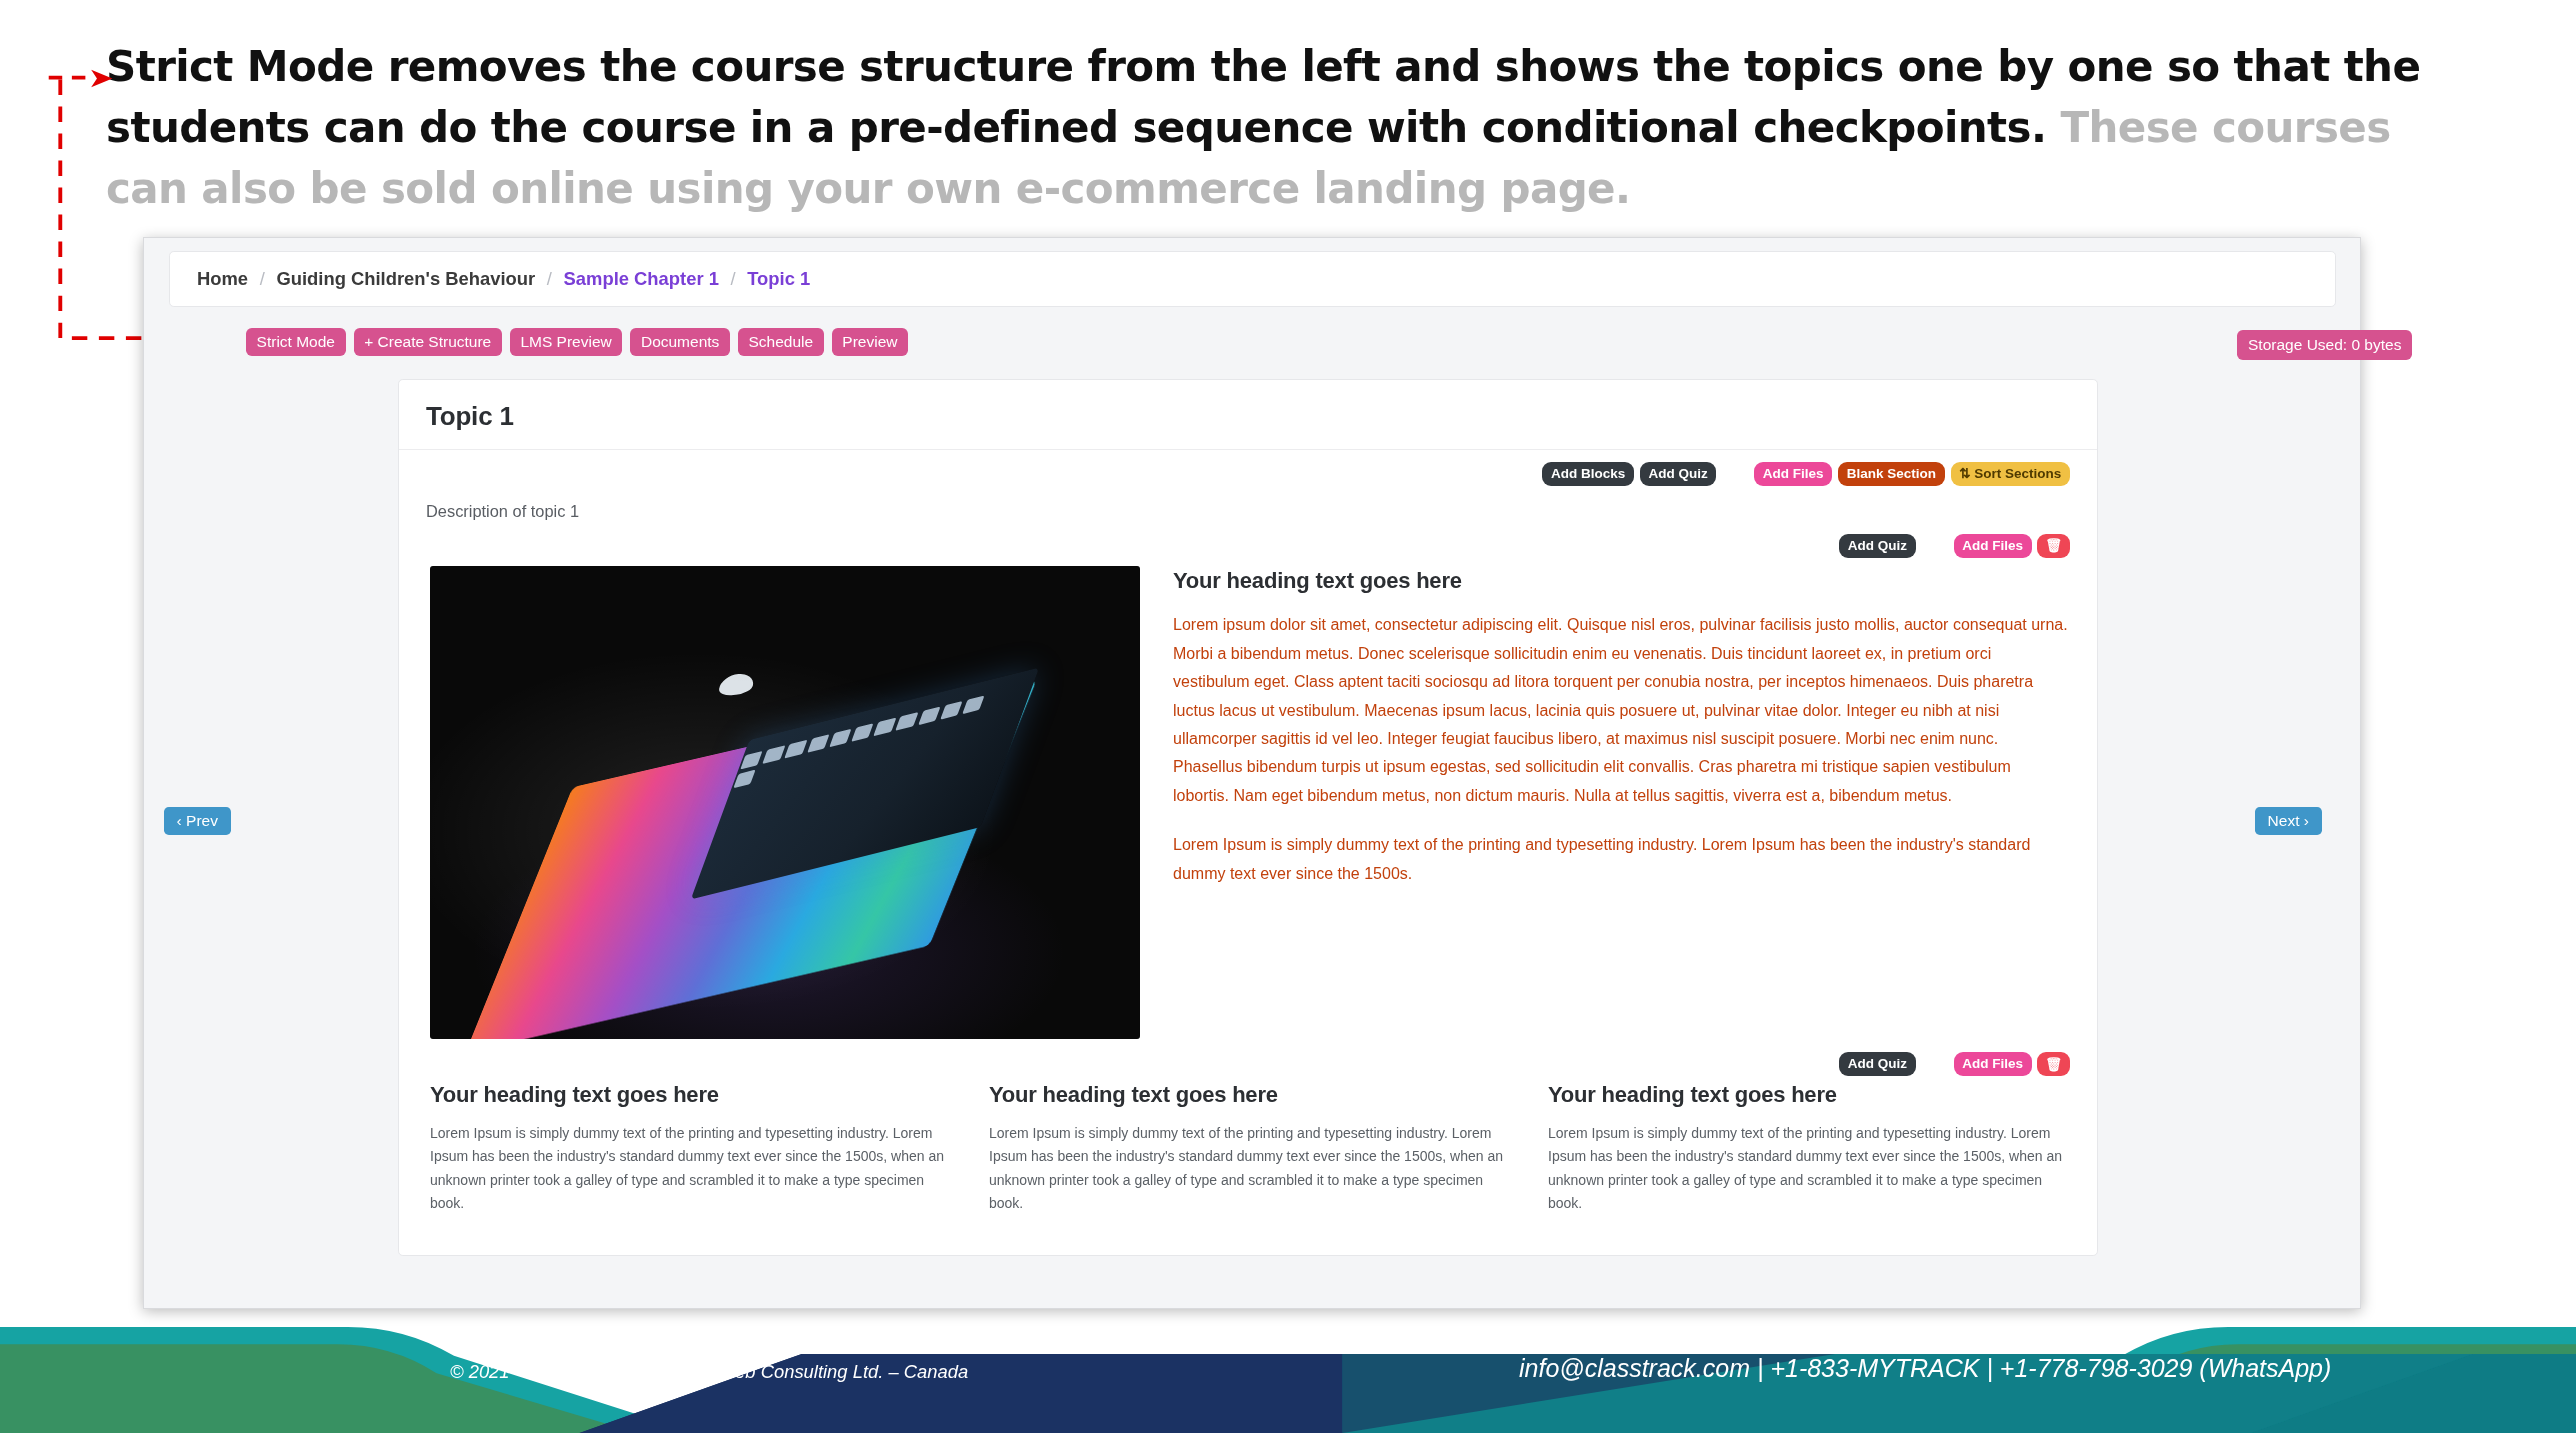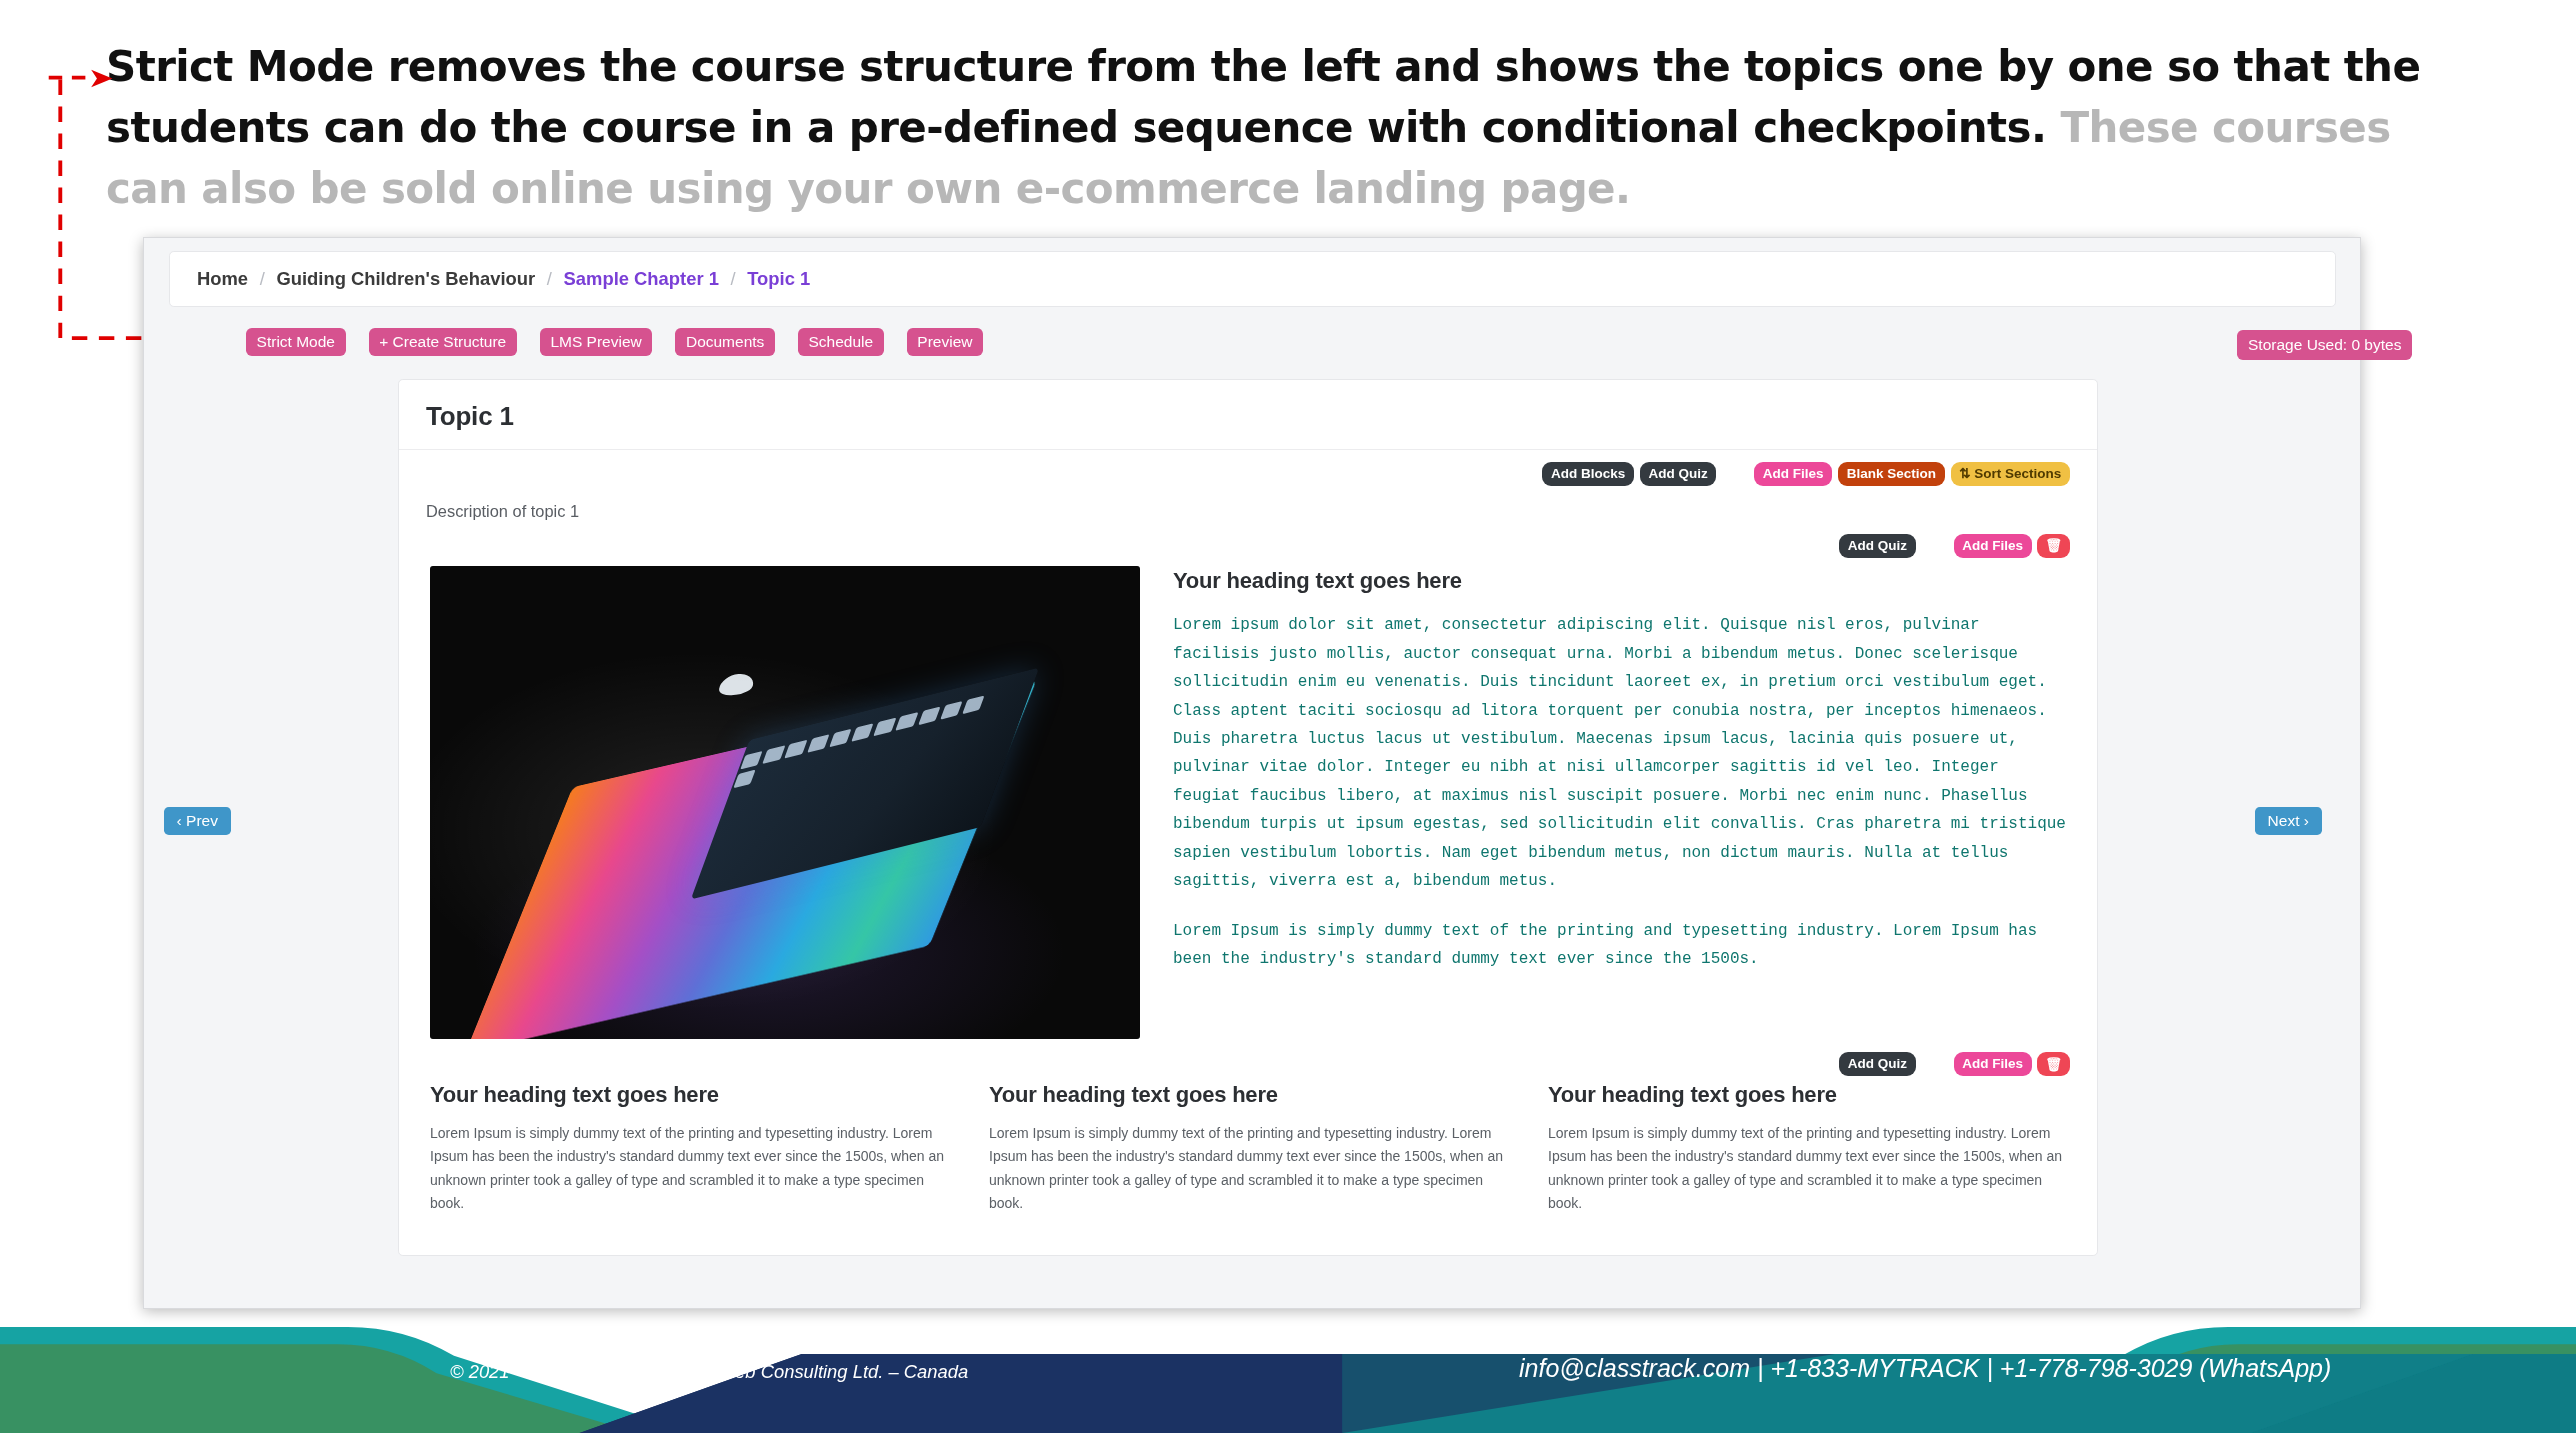--- a/index.html
+++ b/index.html
@@ -57,21 +57,21 @@
     gap: 0px;
   }
   .breadcrumb-bar .crumb { color:#3b3b3b; font-weight:600; white-space:nowrap;}
   .breadcrumb-bar .crumb.link { color:#7a3fd6; }
   .breadcrumb-bar .sep { color:#b9bcc3; margin: 0 11.6px; }
 
   
   .toolbar {
     position: absolute;
     left: 246px; top: 328px;
-    display: flex; gap: 23px; align-items: center;
+    display: flex; gap: 8px; align-items: center;
   }
   .pill {
     background: #d6528f;
     color: #ffffff;
     font-size: 15.5px;
     font-weight: 500;
     border-radius: 5.8px;
     padding: 5.8px 10.6px 6.8px;
     white-space: nowrap;
     line-height: 1;
@@ -176,23 +176,22 @@
     width: 599px; height: 290px;
     background: radial-gradient(ellipse at center, rgba(120,80,200,0.20) 0%, rgba(0,0,0,0) 70%);
   }
 
   .hero-text { flex:1; padding-top: 1.9px; }
   .hero-text h3 {
     font-size: 22px; font-weight: 700; color:#2c2f33;
     margin-bottom: 17.4px; letter-spacing:-0.2px;
   }
   .hero-text p {
-    font-size: 16px; line-height: 1.78; color:#0f766e;
+    font-size: 16px; line-height: 1.78; color:#c2410c;
     margin-bottom: 21px;
-    font-family: Liberation Mono, monospace;
   }
 
   .cols-btn-row {
     display:flex; justify-content:flex-end; gap:5.8px;
     padding: 13.5px 27px 0 0;
   }
   .cols {
     display:flex; gap: 39px;
     padding: 5.8px 29px 0 31px;
   }

